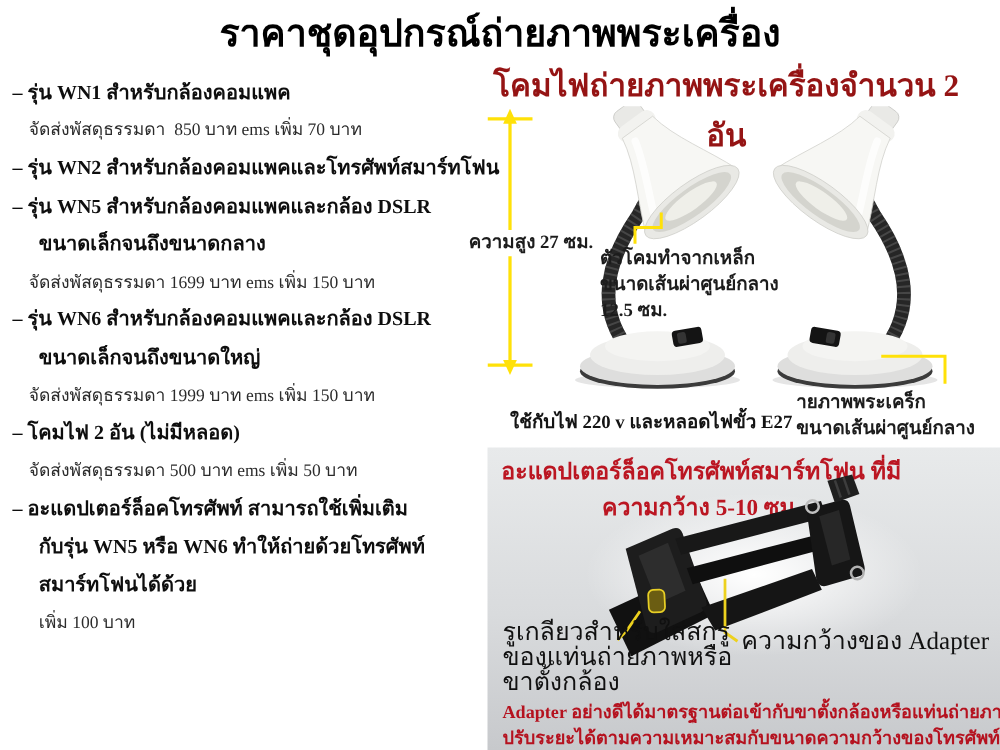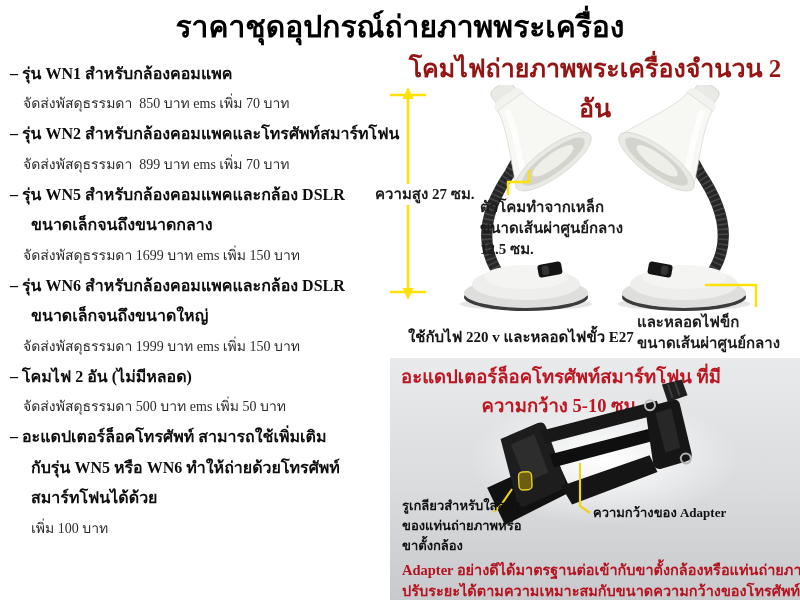--- a/index.html
+++ b/index.html
@@ -14,61 +14,60 @@
   }
   
   .price-list{position:absolute;left:10px;top:58px;width:392px;}
   .pl-line{height:30.3px;display:flex;align-items:center;white-space:pre;overflow:visible;}
   .pl-b{font-weight:bold;font-size:16px;color:#0e0e0e;}
   .pl-d{font-size:14px;color:#2b2b2b;}
   .i1{padding-left:13px;}
   .i2{padding-left:21px;}
   
   .lamp-heading{
-    position:absolute;left:390px;top:48px;width:410px;text-align:center;
+    position:absolute;left:376px;top:48px;width:410px;text-align:center;
     font-size:25px;font-weight:bold;color:#951414;
   }
   .lamp-scene{position:absolute;left:390px;top:85px;width:410px;height:273px;}
   .scene-label{position:absolute;font-weight:bold;color:#1c1c1c;line-height:21px;font-size:15px;}
   .height-label{left:372px;top:184px;background:#ffffff;padding:0 3px;}
   .shade-label{left:480px;top:197px;}
   .base-label{left:637px;top:312px;}
   .power-note{position:absolute;left:408px;top:325px;font-size:15px;font-weight:bold;color:#141414;}
   
   .adapter-panel{
     position:absolute;left:390px;top:358px;width:410px;height:242px;
     background:
       radial-gradient(ellipse 55% 45% at 52% 42%, #ffffff 0%, rgba(255,255,255,0) 60%),
       linear-gradient(180deg,#e8eaeb 0%,#d9dbdd 55%,#c7c9cc 100%);
   }
   .panel-heading{
     position:absolute;left:0;top:4px;width:342px;text-align:center;
     font-size:18.5px;font-weight:bold;color:#bb1622;
   }
   .panel-svg{position:absolute;left:0;top:0;width:410px;height:242px;}
-  .panel-label{position:absolute;font-weight:bold;color:#101010;font-size:13px;line-height:20px;}
+  .panel-label{position:absolute;font-weight:normal;color:#101010;font-size:20px;line-height:20px;}
   .screw-label{left:12px;top:138px;}
   .knob-label{left:203px;top:145px;}
   .panel-footer{
     position:absolute;left:12px;top:202px;width:392px;
     font-size:14.5px;font-weight:bold;color:#b5121f;line-height:21px;white-space:nowrap;
   }
 </style>
 </head>
 <body>
 
 <div id="page">
 
   <div class="main-title">ราคาชุดอุปกรณ์ถ่ายภาพพระเครื่อง</div>
 
   <div class="price-list">
     <div class="pl-line pl-b">– รุ่น WN1 สำหรับกล้องคอมแพค</div>
     <div class="pl-line pl-d i1">จัดส่งพัสดุธรรมดา  850 บาท ems เพิ่ม 70 บาท</div>
     <div class="pl-line pl-b">– รุ่น WN2 สำหรับกล้องคอมแพคและโทรศัพท์สมาร์ทโฟน</div>
-    <div class="pl-line pl-d i1">จัดส่งพัสดุธรรมดา  899 บาท ems เพิ่ม 70 บาท</div>
     <div class="pl-line pl-b">– รุ่น WN5 สำหรับกล้องคอมแพคและกล้อง DSLR</div>
     <div class="pl-line pl-b i2">ขนาดเล็กจนถึงขนาดกลาง</div>
     <div class="pl-line pl-d i1">จัดส่งพัสดุธรรมดา 1699 บาท ems เพิ่ม 150 บาท</div>
     <div class="pl-line pl-b">– รุ่น WN6 สำหรับกล้องคอมแพคและกล้อง DSLR</div>
     <div class="pl-line pl-b i2">ขนาดเล็กจนถึงขนาดใหญ่</div>
     <div class="pl-line pl-d i1">จัดส่งพัสดุธรรมดา 1999 บาท ems เพิ่ม 150 บาท</div>
     <div class="pl-line pl-b">– โคมไฟ 2 อัน (ไม่มีหลอด)</div>
     <div class="pl-line pl-d i1">จัดส่งพัสดุธรรมดา 500 บาท ems เพิ่ม 50 บาท</div>
     <div class="pl-line pl-b">– อะแดปเตอร์ล็อคโทรศัพท์ สามารถใช้เพิ่มเติม</div>
     <div class="pl-line pl-b i2">กับรุ่น WN5 หรือ WN6 ทำให้ถ่ายด้วยโทรศัพท์</div>
@@ -124,21 +123,21 @@
     <polyline points="315,200 366,200 366,222" fill="none" stroke="#ffe108" stroke-width="2.4"></polyline>
   </svg>
 
   <div class="scene-label height-label">ความสูง 27 ซม.</div>
   <div class="scene-label shade-label">
     <div>ตัวโคมทำจากเหล็ก</div>
     <div>ขนาดเส้นผ่าศูนย์กลาง</div>
     <div>12.5 ซม.</div>
   </div>
   <div class="scene-label base-label">
-    <div>และหลอดไฟข็ก</div>
+    <div>ายภาพพระเคร็ก</div>
     <div>ขนาดเส้นผ่าศูนย์กลาง</div>
   </div>
   <div class="power-note">ใช้กับไฟ 220 v และหลอดไฟขั้ว E27</div>
 
   <div class="adapter-panel">
     <div class="panel-heading">อะแดปเตอร์ล็อคโทรศัพท์สมาร์ทโฟน ที่มีความกว้าง 5-10 ซม.</div>
 
     <svg class="panel-svg" viewBox="0 0 410 242">
       <g transform="translate(88,26) rotate(-3 120 80)">
 

